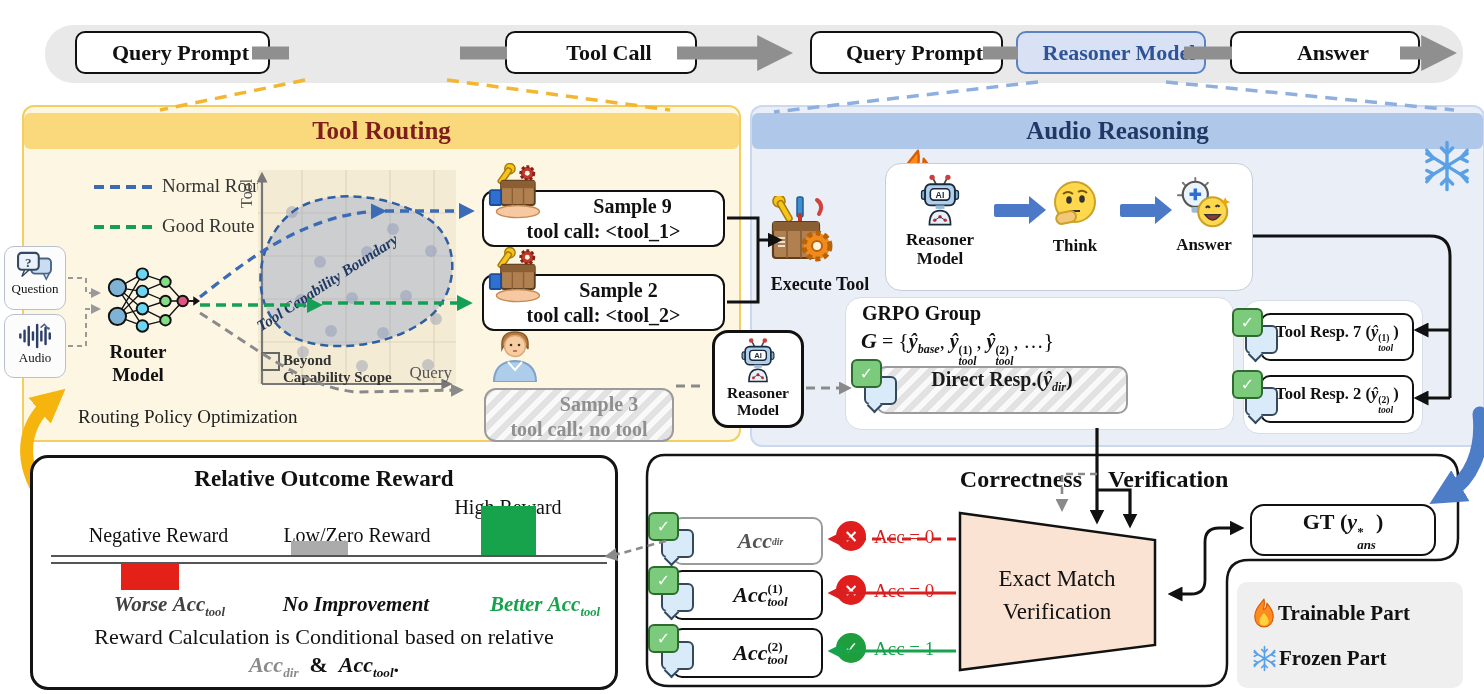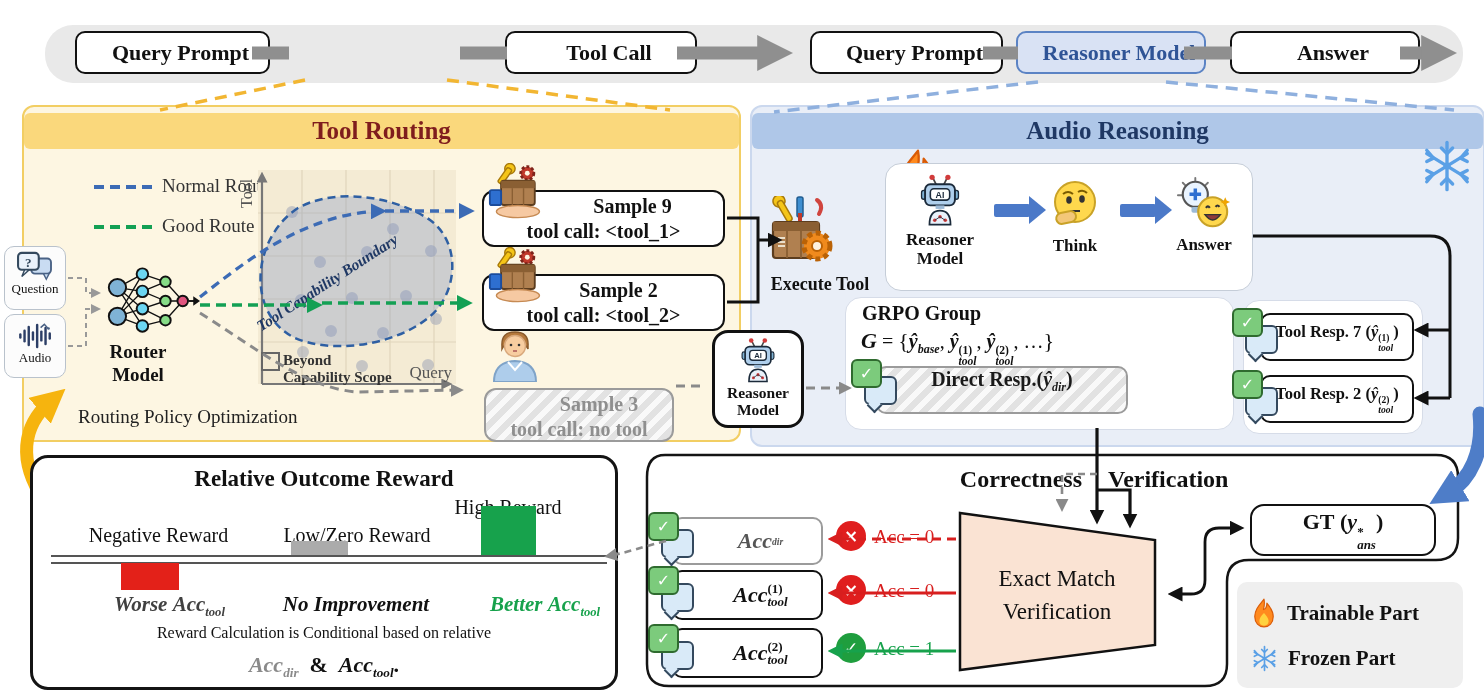--- a/index.html
+++ b/index.html
@@ -52,21 +52,21 @@
         display:flex;align-items:center;justify-content:center;z-index:5;
         font-family:"DejaVu Sans",sans-serif;box-shadow:0 0 0 1.5px #fff;}
   .resc.red{background:#E01E1E;}
   .resc.grn{background:#1F9E3E;}
   .blkarrow{width:36px;height:13px;background:#4B79C8;position:relative;border-radius:2px;align-self:flex-start;margin-top:32px;}
   .blkarrow:after{content:"";position:absolute;right:-16px;top:-8px;width:0;height:0;
         border-left:17px solid #4B79C8;border-top:14.5px solid transparent;border-bottom:14.5px solid transparent;}
   .step{display:flex;flex-direction:column;align-items:center;font-weight:bold;font-size:17px;line-height:19px;text-align:center;}
   .klg{left:1237px;top:582px;width:226px;height:106px;background:#EFEFEF;border-radius:10px;z-index:4;
        display:flex;flex-direction:column;justify-content:space-evenly;padding-left:14px;box-sizing:border-box;}
-  .klg .row{display:flex;align-items:center;gap:10px;font-weight:bold;font-size:21px;}
+  .klg .row{display:flex;align-items:center;gap:1px;font-weight:bold;font-size:21px;}
   .z4{z-index:4;} .z5{z-index:5;pointer-events:none;} .z3{z-index:3;} .z2{z-index:2;}
 </style>
 </head>
 <body>
 
 <div class="stage">
 
   <svg width="0" height="0" style="position:absolute">
     <defs>
       <symbol id="sym-robot" viewBox="0 0 60 66">
@@ -246,21 +246,21 @@
     <div class="abs" style="left:448px;top:48px;width:55px;height:49px;background:#17A24C;"></div>
     <div class="abs" style="left:34px;top:134px;width:205px;text-align:center;font-size:21px;color:#404040;">
       <span class="math"><span>Worse</span>&nbsp;<span>Acc</span></span><sub class="m">tool</sub>
     </div>
     <div class="abs" style="left:228px;top:134px;width:190px;text-align:center;font-size:21px;">
       <span class="math">No Improvement</span>
     </div>
     <div class="abs" style="left:412px;top:134px;width:200px;text-align:center;font-size:21px;color:#17A24C;">
       <span class="math"><span>Better</span>&nbsp;<span>Acc</span></span><sub class="m">tool</sub>
     </div>
-    <div class="abs" style="left:0;top:166px;width:100%;text-align:center;font-size:16px;">Reward Calculation is Conditional based on relative</div>
+    <div class="abs" style="left:0;top:166px;width:100%;text-align:center;font-size:22px;">Reward Calculation is Conditional based on relative</div>
     <div class="abs" style="left:0;top:194px;width:100%;text-align:center;font-size:22px;">
       <span class="math" style="color:#8a8a8a;"><span>Acc</span></span><sub class="m" style="color:#8a8a8a;">dir</sub>
       <span style="font-weight:bold;">&nbsp;<span>&amp;</span>&nbsp;</span>
       <span class="math"><span>Acc</span></span><sub class="m">tool</sub><span style="font-weight:bold;">.</span>
     </div>
   </div>
 
   <div class="abs fbox" style="left:75px;width:175px;">Query Prompt</div>
   <div class="abs fbox" style="left:505px;width:172px;">Tool Call</div>
   <div class="abs fbox" style="left:810px;width:173px;">Query Prompt</div>

